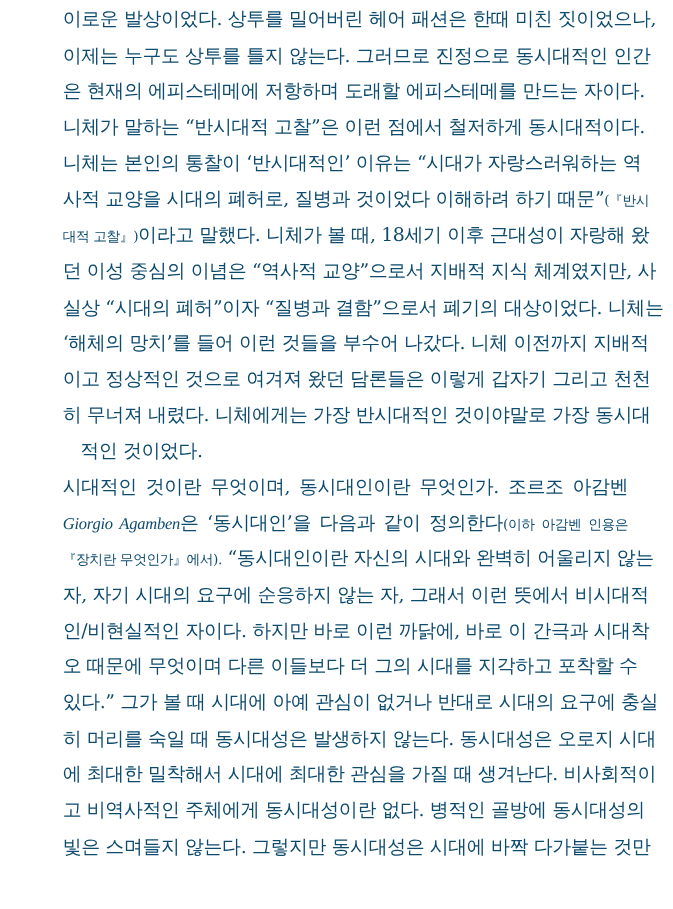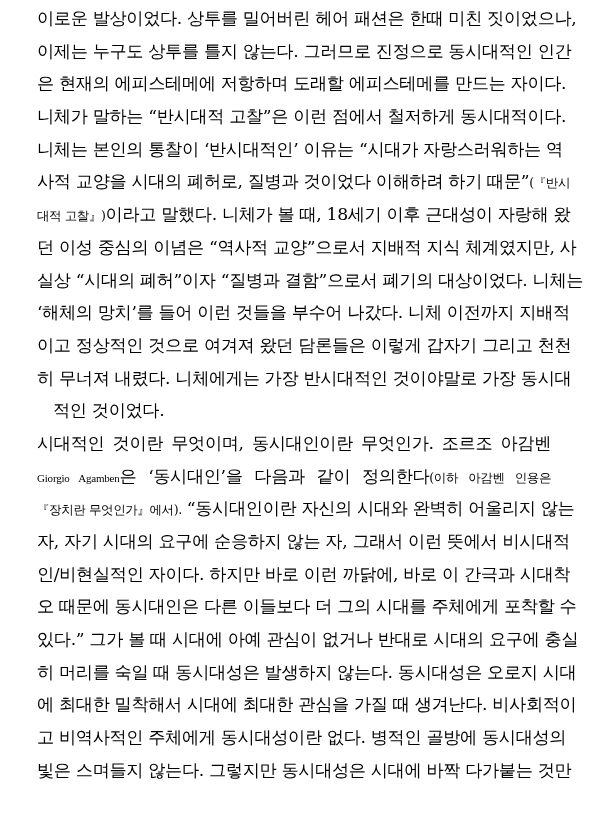--- a/index.html
+++ b/index.html
@@ -8,24 +8,24 @@
       background: #ffffff;
     }
     body {
       width: 612px;
       height: 826px;
       overflow: hidden;
       position: relative;
     }
     .page {
       position: absolute;
-      left: 37px;
+      left: 57px;
       top: 2px;
       width: 514px;
-      color: #000000;
+      color: #0c4a6e;
       font-family: "DejaVu Serif", "Liberation Serif", serif;
       font-size: 17.2px;
     }
     .line {
       display: block;
       height: 32.7px;
       line-height: 32.7px;
       white-space: nowrap;
       text-align: justify;
       text-align-last: justify;
@@ -37,22 +37,23 @@
     }
     .line.indent {
       padding-left: 17px;
     }
     .small {
       font-size: 12.5px;
       letter-spacing: -0.4px;
     }
     .latin {
       font-family: "Liberation Serif", "DejaVu Serif", serif;
-      font-size: 11px;
+      font-size: 15px;
       letter-spacing: -0.2px;
+      font-style: italic;
     }
   </style>
 </head>
 <body>
 
 <div class="page">
 
   <div class="paragraph">
     <span class="line">이로운 발상이었다. 상투를 밀어버린 헤어 패션은 한때 미친 짓이었으나,</span>
     <span class="line">이제는 누구도 상투를 틀지 않는다. 그러므로 진정으로 동시대적인 인간</span>
@@ -68,21 +69,21 @@
     <span class="line">히 무너져 내렸다. 니체에게는 가장 반시대적인 것이야말로 가장 동시대</span>
     <span class="line last">적인 것이었다.</span>
   </div>
 
   <div class="paragraph">
     <span class="line">시대적인 것이란 무엇이며, 동시대인이란 무엇인가. 조르조 아감벤</span>
     <span class="line"><span class="latin">Giorgio Agamben</span><span>은 ‘동시대인’을 다음과 같이 정의한다</span><span class="small">(이하 아감벤 인용은</span></span>
     <span class="line"><span class="small">『장치란 무엇인가』에서).</span><span> “동시대인이란 자신의 시대와 완벽히 어울리지 않는</span></span>
     <span class="line">자, 자기 시대의 요구에 순응하지 않는 자, 그래서 이런 뜻에서 비시대적</span>
     <span class="line">인/비현실적인 자이다. 하지만 바로 이런 까닭에, 바로 이 간극과 시대착</span>
-    <span class="line">오 때문에 동시대인은 다른 이들보다 더 그의 시대를 주체에게 포착할 수</span>
+    <span class="line">오 때문에 무엇이며 다른 이들보다 더 그의 시대를 지각하고 포착할 수</span>
     <span class="line">있다.” 그가 볼 때 시대에 아예 관심이 없거나 반대로 시대의 요구에 충실</span>
     <span class="line">히 머리를 숙일 때 동시대성은 발생하지 않는다. 동시대성은 오로지 시대</span>
     <span class="line">에 최대한 밀착해서 시대에 최대한 관심을 가질 때 생겨난다. 비사회적이</span>
     <span class="line">고 비역사적인 주체에게 동시대성이란 없다. 병적인 골방에 동시대성의</span>
     <span class="line">빛은 스며들지 않는다. 그렇지만 동시대성은 시대에 바짝 다가붙는 것만</span>
   </div>
 
 </div>
 
 </body></html>

